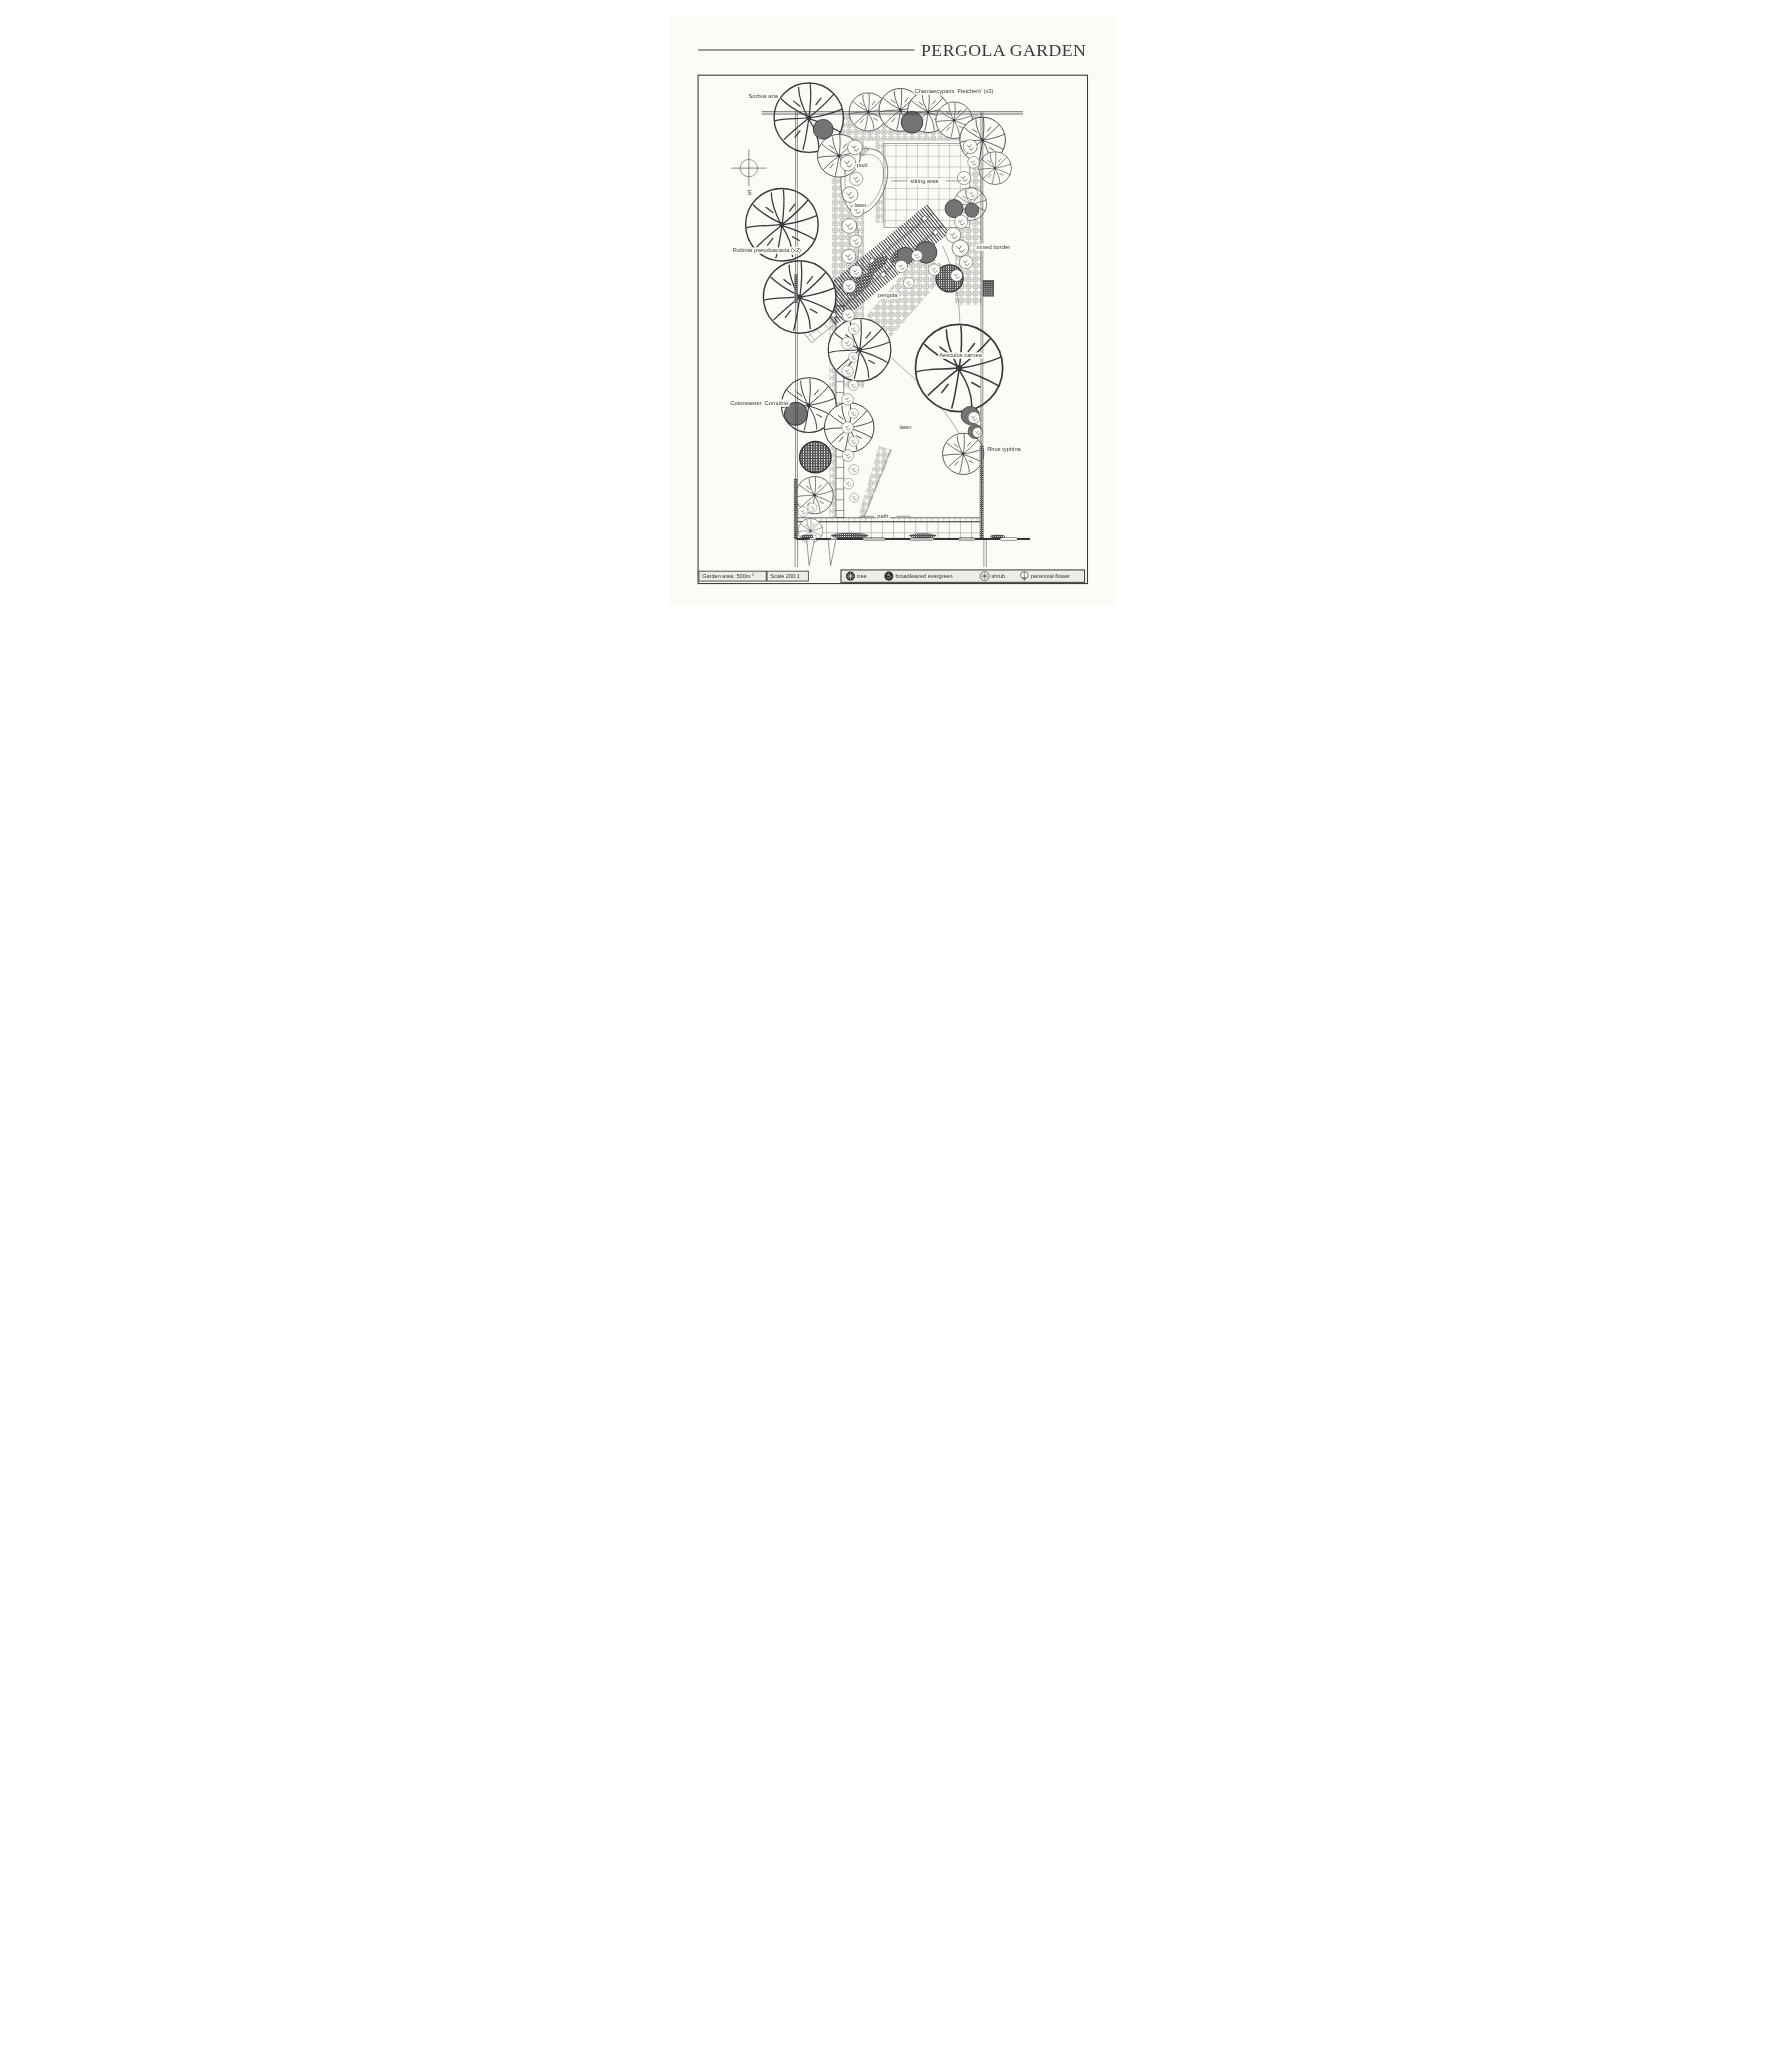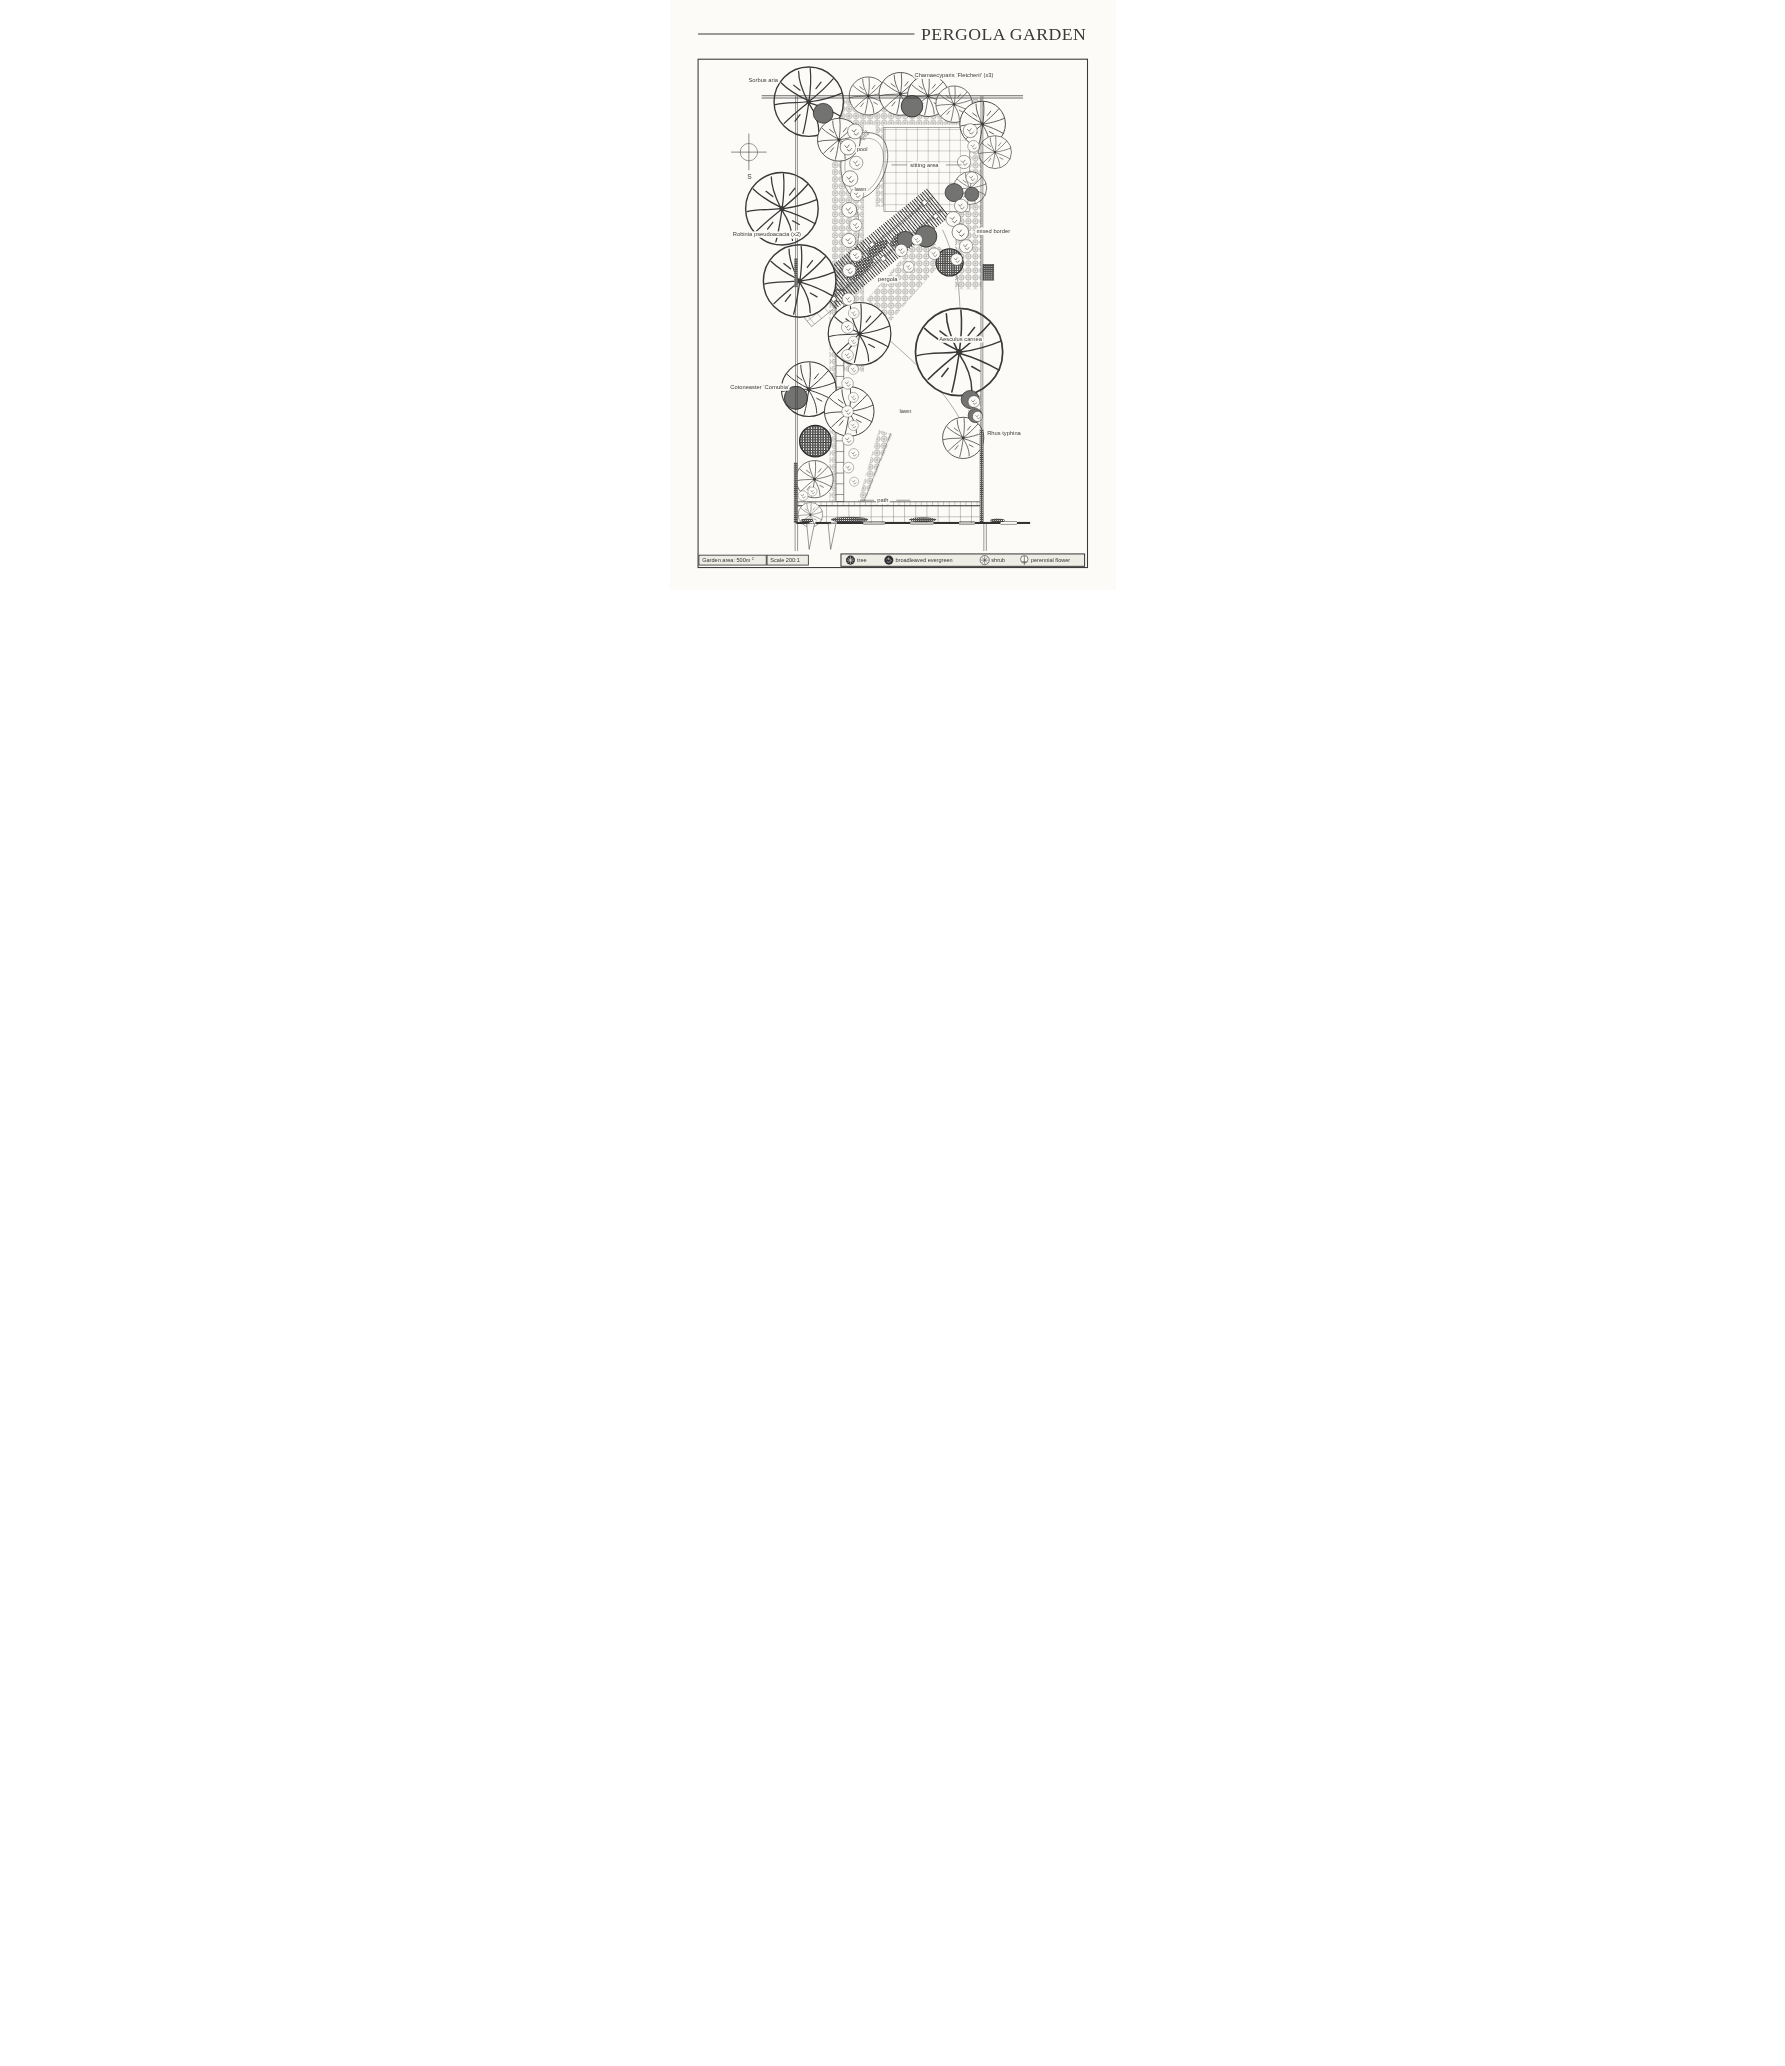--- a/index.html
+++ b/index.html
@@ -1,16 +1,16 @@
 <!DOCTYPE html>
 <html style="font-size:6.6px"><head>
 <meta charset="utf-8">
 <style>
   html,body{margin:0;padding:0;background:#ffffff;}
-  .page{position:relative;width:446px;height:590px;margin:0 auto;background:#fcfbf8;
+  .page{position:relative;width:446px;height:590px;margin:16px auto;background:#fcfbf8;
         font-family:"Liberation Sans",sans-serif;}
   svg{position:absolute;left:0;top:0;}
   .ink{stroke:#3a3a3a;}
   text{fill:#3a3a3a;}
   .plan-label{font-family:"Liberation Sans",sans-serif;font-size:14px;fill:#3c3c3c;
               paint-order:stroke;stroke:#fcfbf8;stroke-width:8px;stroke-linejoin:round;}
   .title-text{font-family:"Liberation Serif",serif;font-size:41px;fill:#3a3a3a;letter-spacing:1px;}
   .bar-text{font-size:13.5px;fill:#333;}
   .sup-text{font-size:9px;fill:#333;}
   .legend-text{font-size:13.5px;fill:#333;}

